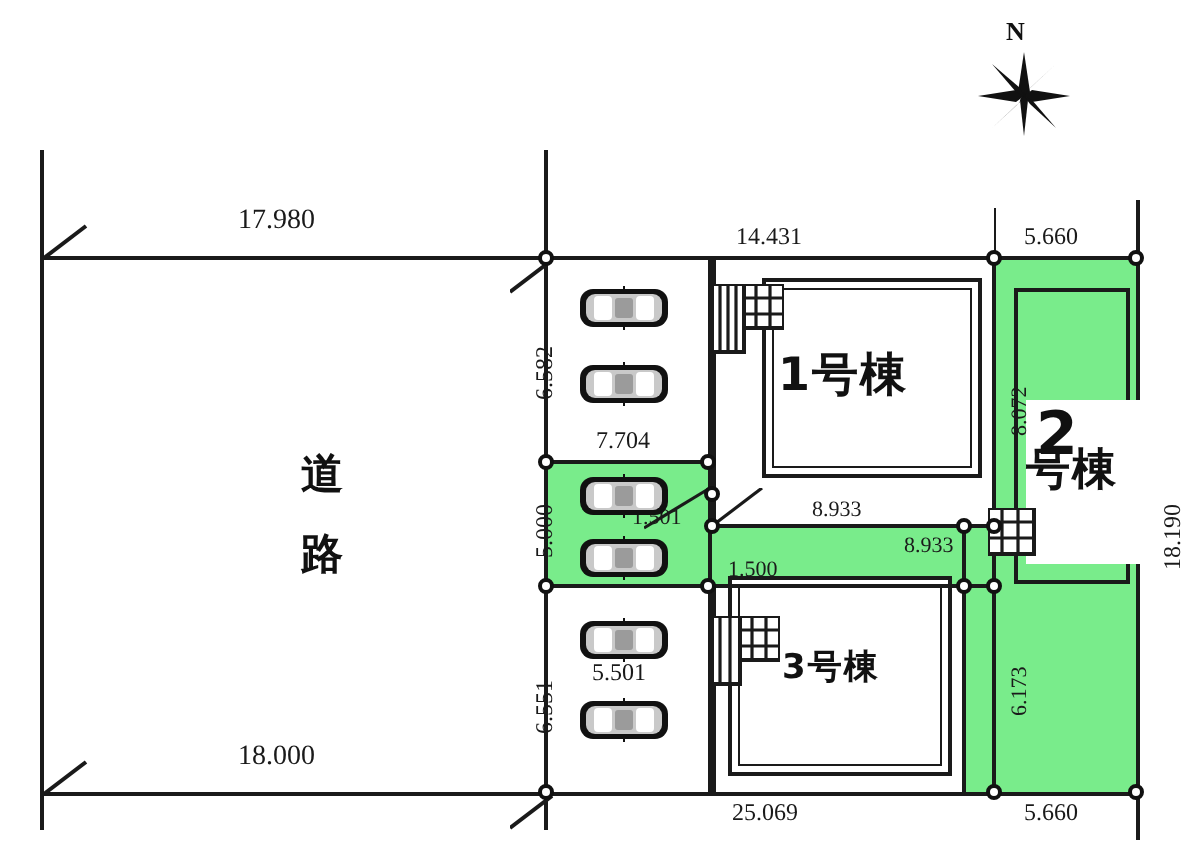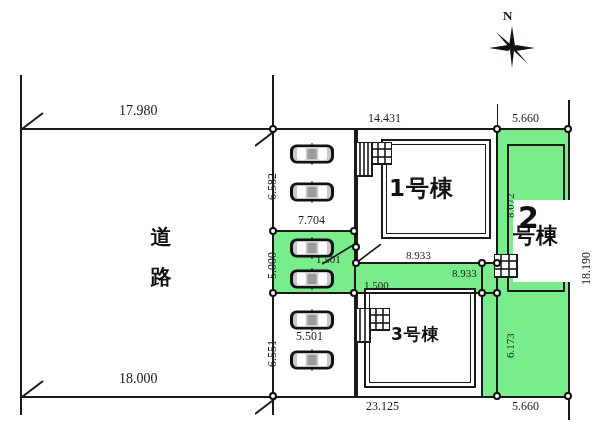--- a/index.html
+++ b/index.html
@@ -219,21 +219,21 @@
       </svg>
   </div>
 
   <div class="abs vl-thin" style="left:273px;top:76px;width:1px;height:50px;"></div>
   <div class="abs vl-thin" style="left:497px;top:104px;width:1px;height:24px;"></div>
   <div class="abs vl-thin" style="left:568px;top:100px;width:1px;height:28px;"></div>
 
   <div class="abs dim" style="left:368px;top:112px;">14.431</div>
   <div class="abs dim" style="left:512px;top:112px;">5.660</div>
 
-  <div class="abs dim" style="left:366px;top:400px;">23.125</div>
+  <div class="abs dim" style="left:366px;top:400px;">25.069</div>
   <div class="abs dim" style="left:512px;top:400px;">5.660</div>
 
   <div class="abs dim dim-v" style="left:266px;top:200px;">6.582</div>
   <div class="abs dim dim-v" style="left:266px;top:279px;">5.000</div>
   <div class="abs dim dim-v" style="left:266px;top:367px;">6.551</div>
 
   <div class="abs dim dim-v" style="left:505px;top:218px;font-size:11px;">8.072</div>
   <div class="abs dim dim-v" style="left:505px;top:358px;font-size:11px;">6.173</div>
   <div class="abs dim dim-v" style="left:580px;top:285px;">18.190</div>
 

